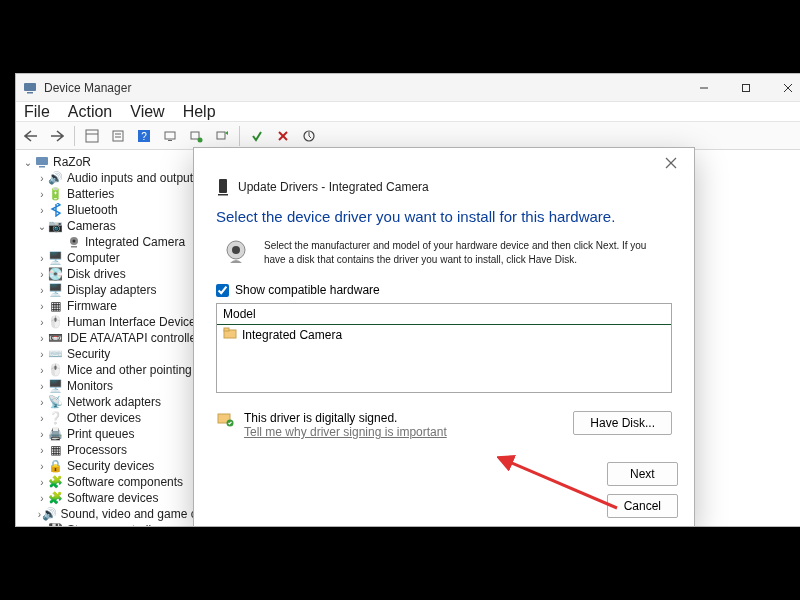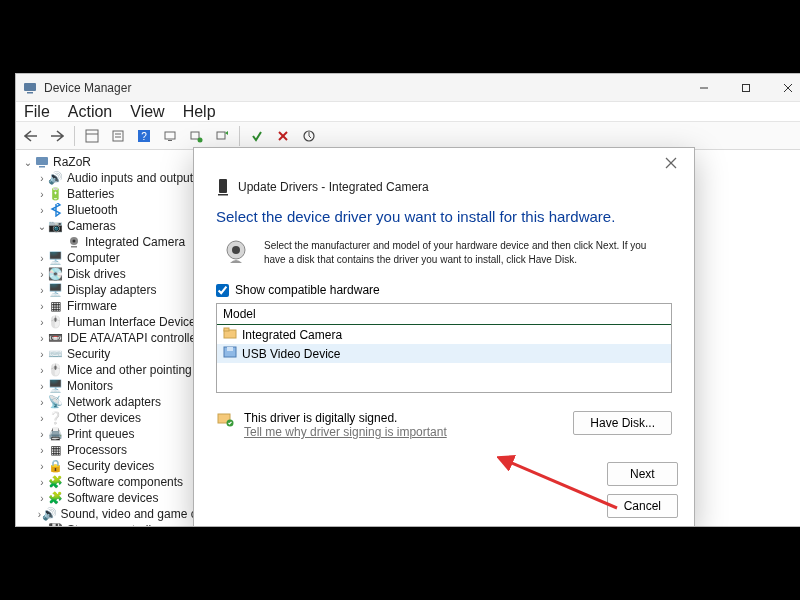--- a/index.html
+++ b/index.html
@@ -334,27 +334,20 @@
     </div>
     <div class="list">
       <div class="lh">Model</div>
       <div class="li">
         <span><svg width="14" height="12" viewBox="0 0 14 12">
               <rect x="1" y="3" width="12" height="8" fill="#f5c97a" stroke="#caa24e"></rect>
               <rect x="1" y="1" width="5" height="3" fill="#f5c97a" stroke="#caa24e"></rect>
             </svg></span>
         <span>Integrated Camera</span>
       </div>
-      <div class="li sel">
-        <span><svg width="14" height="12" viewBox="0 0 14 12">
-              <rect x="1" y="1" width="12" height="10" fill="#8fb9e6" stroke="#4d7db3"></rect>
-              <rect x="4" y="1" width="6" height="4" fill="#cfe2f6"></rect>
-            </svg></span>
-        <span>USB Video Device</span>
-      </div>
     </div>
     <div class="foot">
       <span class="sico">
         <svg width="18" height="18" viewBox="0 0 18 18">
             <rect x="2" y="3" width="12" height="9" fill="#f5c97a" stroke="#caa24e"></rect>
             <circle cx="14" cy="12" r="3.5" fill="#3a9b3a"></circle>
             <path d="M12.5 12 l1 1 l2 -2.2" fill="none" stroke="#fff" stroke-width="1.2"></path>
           </svg>
       </span>
       <div>

